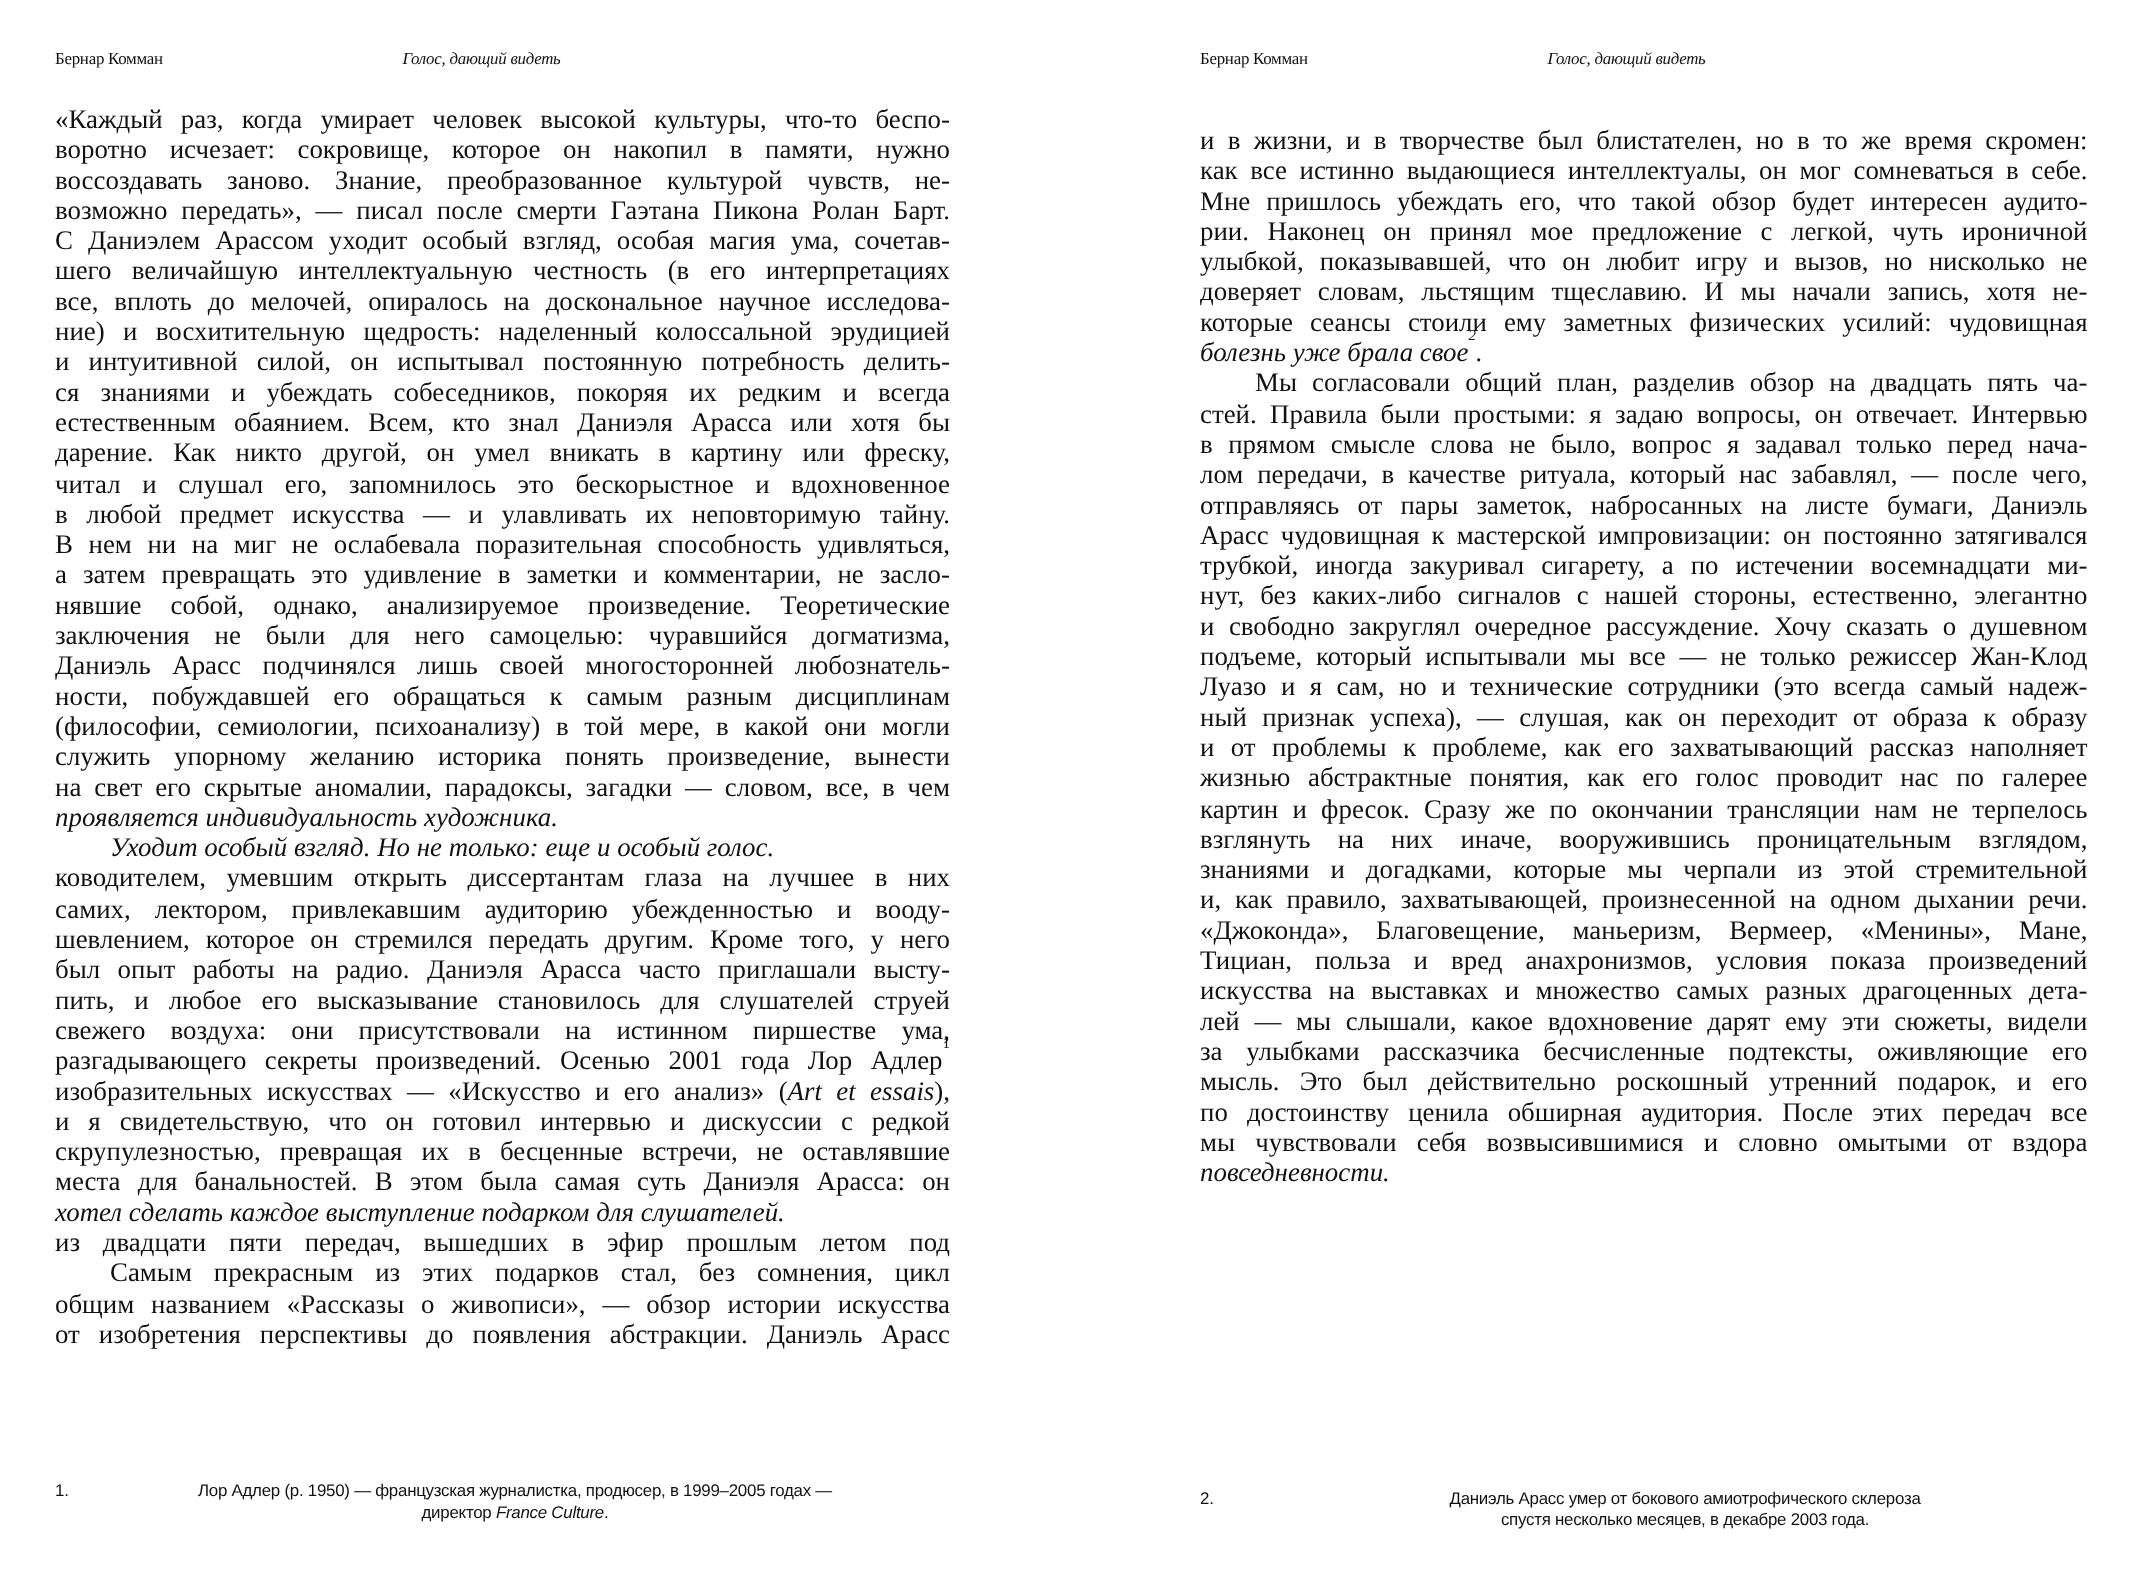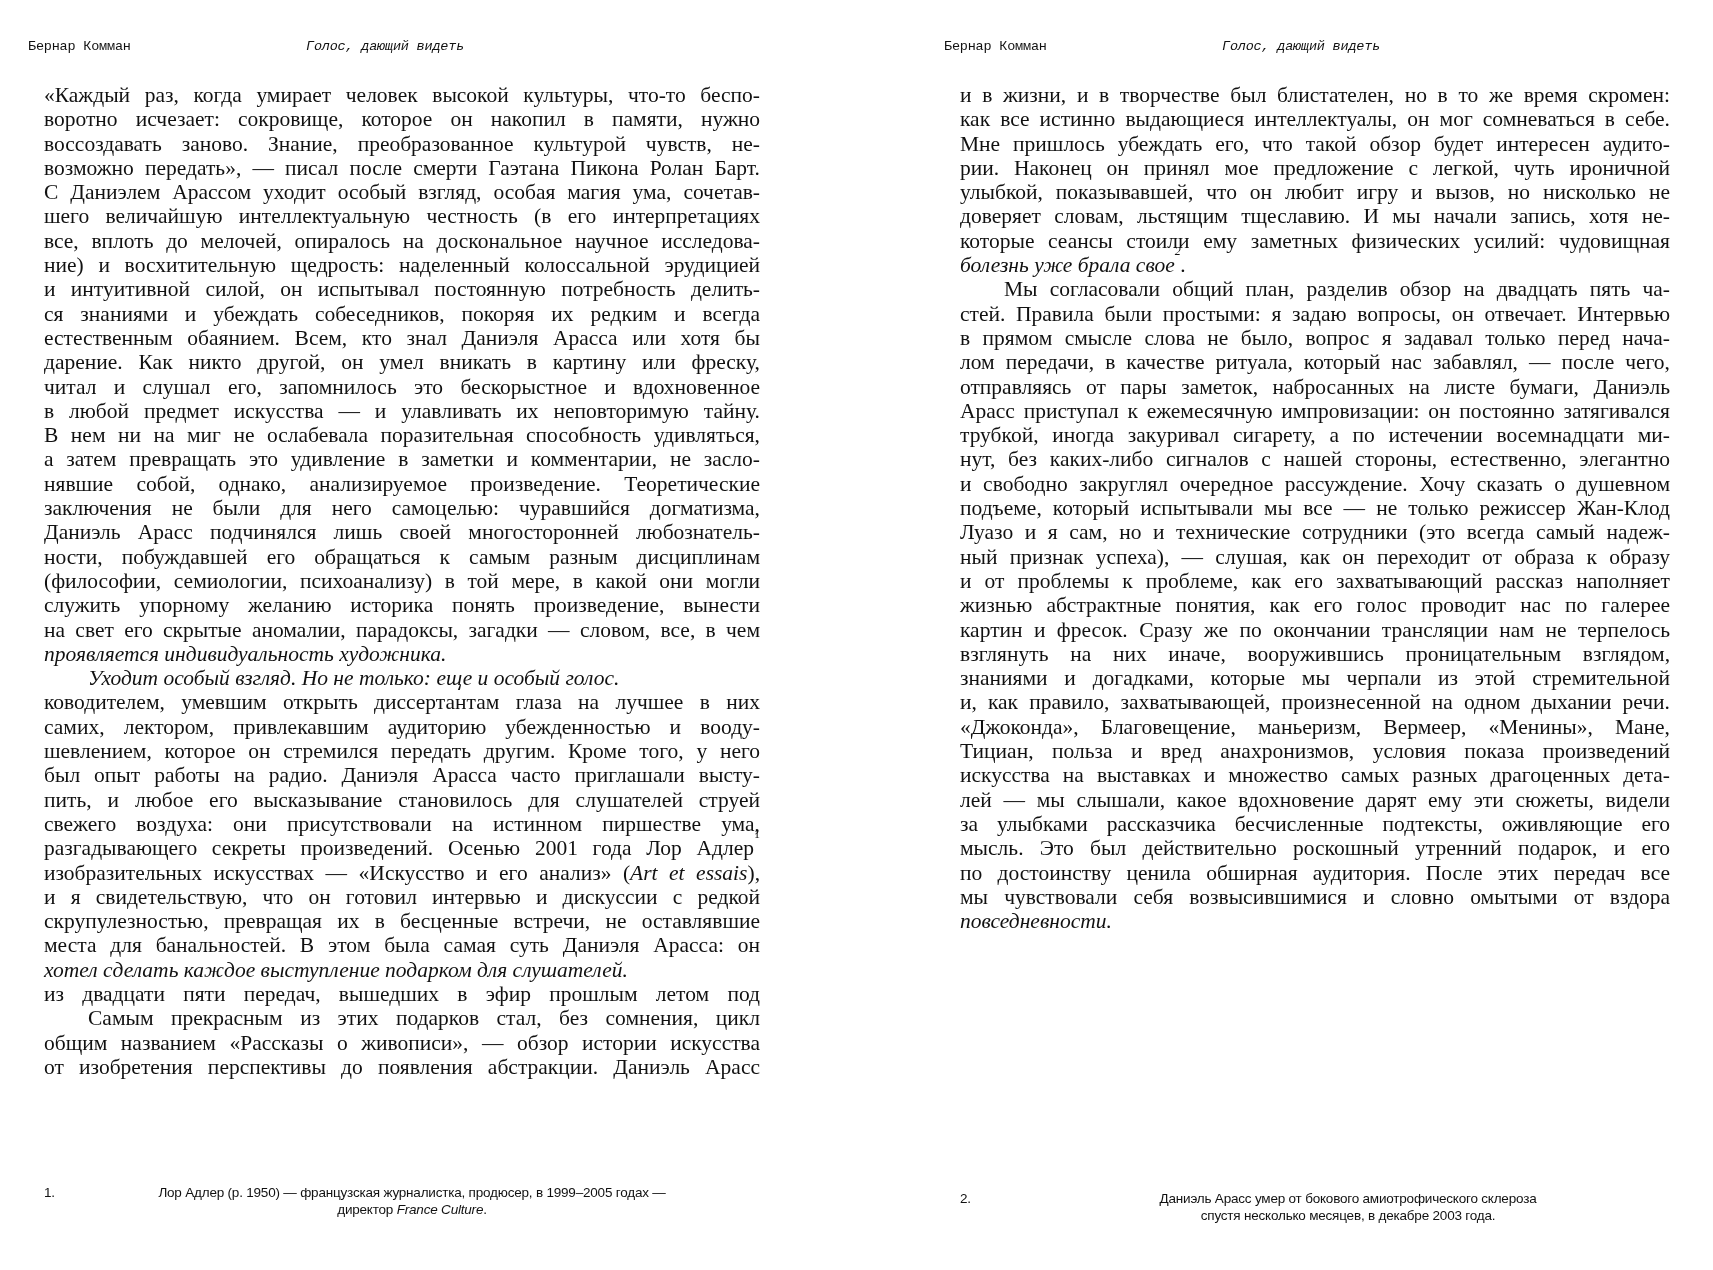--- a/index.html
+++ b/index.html
@@ -19,24 +19,24 @@
       top: 0;
       height: 1270px;
       width: 800px;
     }
     .page-left { left: 0; }
     .page-right { left: 916px; }
 
     .running-head {
       position: absolute;
       top: 37px;
-      left: 28px;
+      left: 44px;
       width: 720px;
       height: 20px;
-      font-family: Liberation Mono, monospace;
+      font-family: Liberation Serif, serif;
       font-size: 13.5px;
       line-height: 20px;
       letter-spacing: -0.2px;
       text-align: center;
     }
     .rh-author {
       position: absolute;
       left: 0;
       top: 0;
     }
@@ -49,21 +49,21 @@
 
     .body-text {
       position: absolute;
       top: 83px;
       left: 44px;
       width: 716px;
       font-family: "Liberation Serif", serif;
       font-size: 21.5px;
       line-height: 24.3px;
     }
-    .page-right .body-text { width: 710px; }
+    .page-right .body-text { width: 710px; margin-top: 17px; }
 
     .line {
       display: block;
       height: 24.3px;
       white-space: nowrap;
       text-align: justify;
       text-align-last: justify;
       overflow: visible;
     }
     .line.last {
@@ -185,21 +185,21 @@
     <span class="line" style="white-space: normal;"><span>рии. Наконец он принял мое предложение с легкой, чуть ироничной</span></span>
     <span class="line" style="white-space: normal;"><span>улыбкой, показывавшей, что он любит игру и вызов, но нисколько не</span></span>
     <span class="line" style="white-space: normal;"><span>доверяет словам, льстящим тщеславию. И мы начали запись, хотя не-</span></span>
     <span class="line" style="white-space: normal;"><span>которые сеансы стоили ему заметных физических усилий: чудовищная</span></span>
     <span class="line last"><span>болезнь уже брала свое</span><sup class="fn">2</sup><span>.</span></span>
     <span class="line indent" style="white-space: normal;"><span>Мы согласовали общий план, разделив обзор на двадцать пять ча-</span></span>
     <span class="line" style="white-space: normal;"><span>стей. Правила были простыми: я задаю вопросы, он отвечает. Интервью</span></span>
     <span class="line" style="white-space: normal;"><span>в прямом смысле слова не было, вопрос я задавал только перед нача-</span></span>
     <span class="line" style="white-space: normal;"><span>лом передачи, в качестве ритуала, который нас забавлял, — после чего,</span></span>
     <span class="line" style="white-space: normal;"><span>отправляясь от пары заметок, набросанных на листе бумаги, Даниэль</span></span>
-    <span class="line" style="white-space: normal;"><span>Арасс приступал к ежемесячную импровизации: он постоянно затягивался</span></span>
+    <span class="line" style="white-space: normal;"><span>Арасс чудовищная к мастерской импровизации: он постоянно затягивался</span></span>
     <span class="line" style="white-space: normal;"><span>трубкой, иногда закуривал сигарету, а по истечении восемнадцати ми-</span></span>
     <span class="line" style="white-space: normal;"><span>нут, без каких-либо сигналов с нашей стороны, естественно, элегантно</span></span>
     <span class="line" style="white-space: normal;"><span>и свободно закруглял очередное рассуждение. Хочу сказать о душевном</span></span>
     <span class="line" style="white-space: normal;"><span>подъеме, который испытывали мы все — не только режиссер Жан-Клод</span></span>
     <span class="line" style="white-space: normal;"><span>Луазо и я сам, но и технические сотрудники (это всегда самый надеж-</span></span>
     <span class="line" style="white-space: normal;"><span>ный признак успеха), — слушая, как он переходит от образа к образу</span></span>
     <span class="line" style="white-space: normal;"><span>и от проблемы к проблеме, как его захватывающий рассказ наполняет</span></span>
     <span class="line" style="white-space: normal;"><span>жизнью абстрактные понятия, как его голос проводит нас по галерее</span></span>
     <span class="line" style="white-space: normal;"><span>картин и фресок. Сразу же по окончании трансляции нам не терпелось</span></span>
     <span class="line" style="white-space: normal;"><span>взглянуть на них иначе, вооружившись проницательным взглядом,</span></span>

